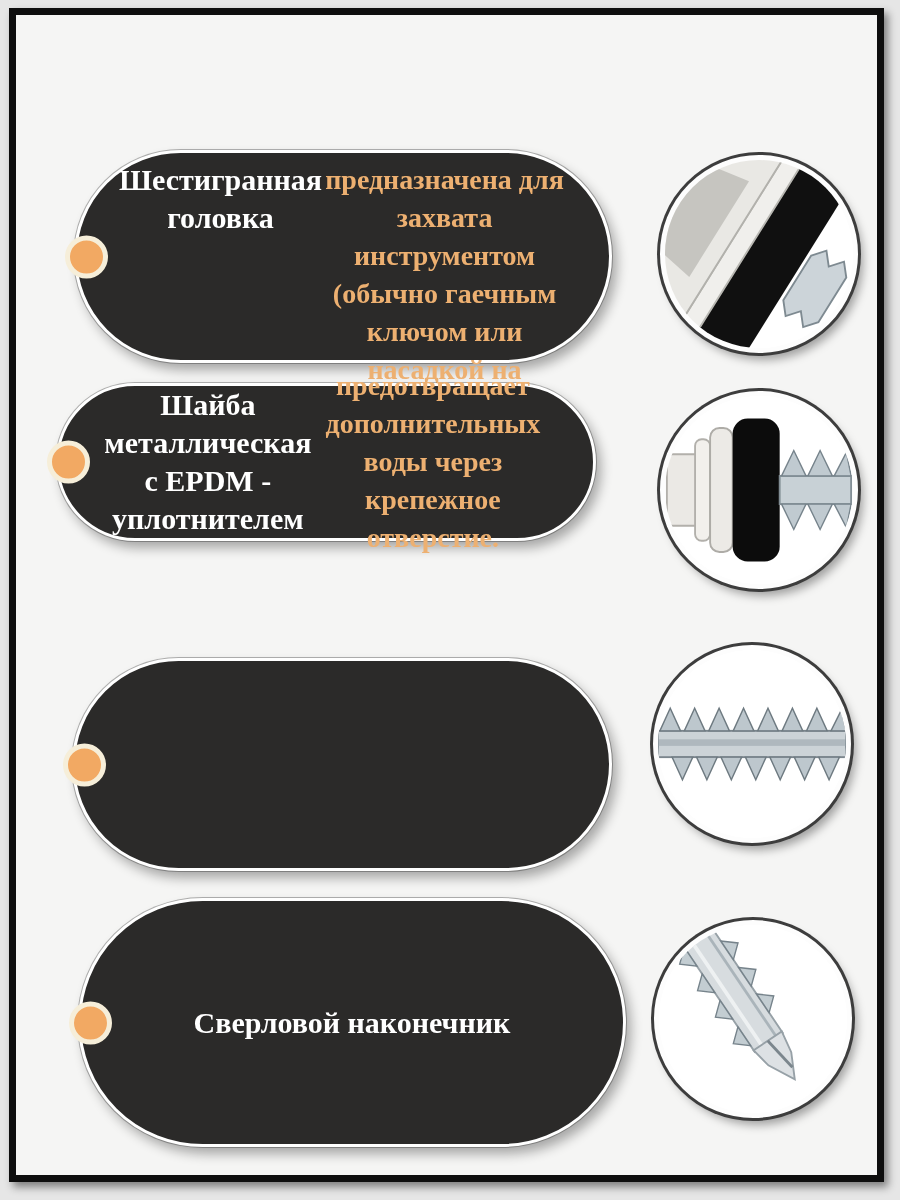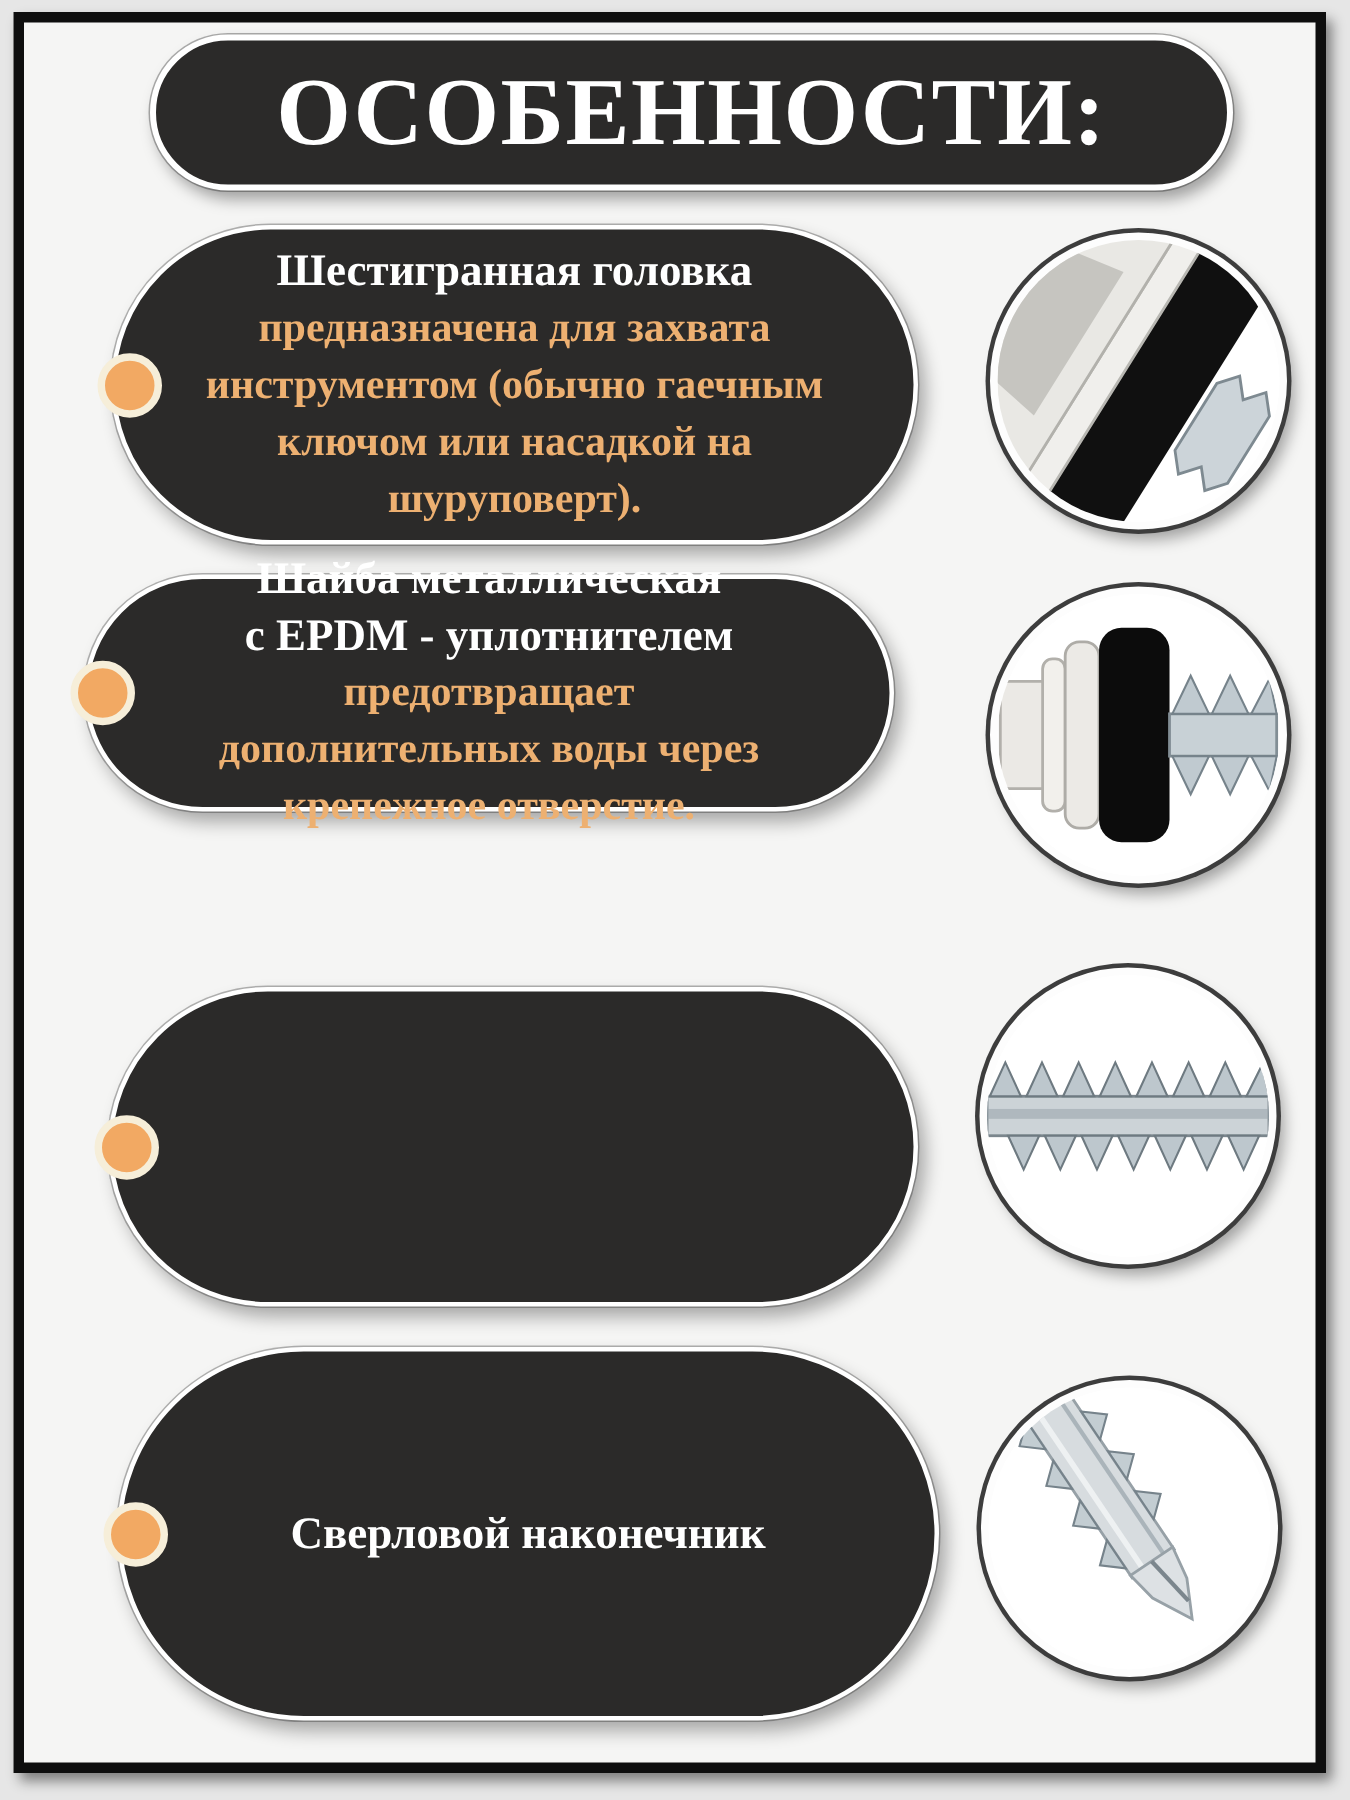--- a/index.html
+++ b/index.html
@@ -22,21 +22,21 @@
   }
   .header-title{
     color:#ffffff;font-size:64px;font-weight:bold;letter-spacing:1px;
     white-space:nowrap;
   }
   
   .tag{
     position:absolute;background:#2b2a29;border:3px solid #ffffff;border-radius:140px;
     box-shadow:0 0 0 1px rgba(0,0,0,.28),5px 7px 12px rgba(0,0,0,.32);
     box-sizing:border-box;
-    display:flex;flex-direction:column;justify-content:center;
+    display:flex;flex-direction:row;justify-content:center;
     text-align:center;padding:8px 42px;
   }
   .f1 .tag{left:74px;top:150px;width:538px;height:213px;}
   .f2 .tag{left:56px;top:383px;width:540px;height:158px;align-items:center;}
   .f3 .tag{left:72px;top:658px;width:540px;height:213px;}
   .f4 .tag{left:78px;top:898px;width:548px;height:249px;align-items:center;}
   .tag-title{
     color:#ffffff;font-size:30px;font-weight:bold;line-height:38px;
     white-space:pre-line;
   }
@@ -60,23 +60,20 @@
   .f3 .photo{left:653px;top:645px;}
   .f4 .photo{left:654px;top:920px;}
   .photo svg{display:block;width:100%;height:100%;}
 </style>
 </head>
 <body>
 
 <div class="canvas">
   <div class="frame"></div>
 
-  <div class="header-pill">
-    <span class="header-title">ОСОБЕННОСТИ:</span>
-  </div>
 
   <section class="f1">
     <div class="tag">
       <span class="dot"></span>
       <div class="tag-title">Шестигранная головка</div>
       <div class="tag-body">предназначена для захвата
 инструментом (обычно гаечным
 ключом или насадкой на
 шуруповерт).</div>
     </div>

